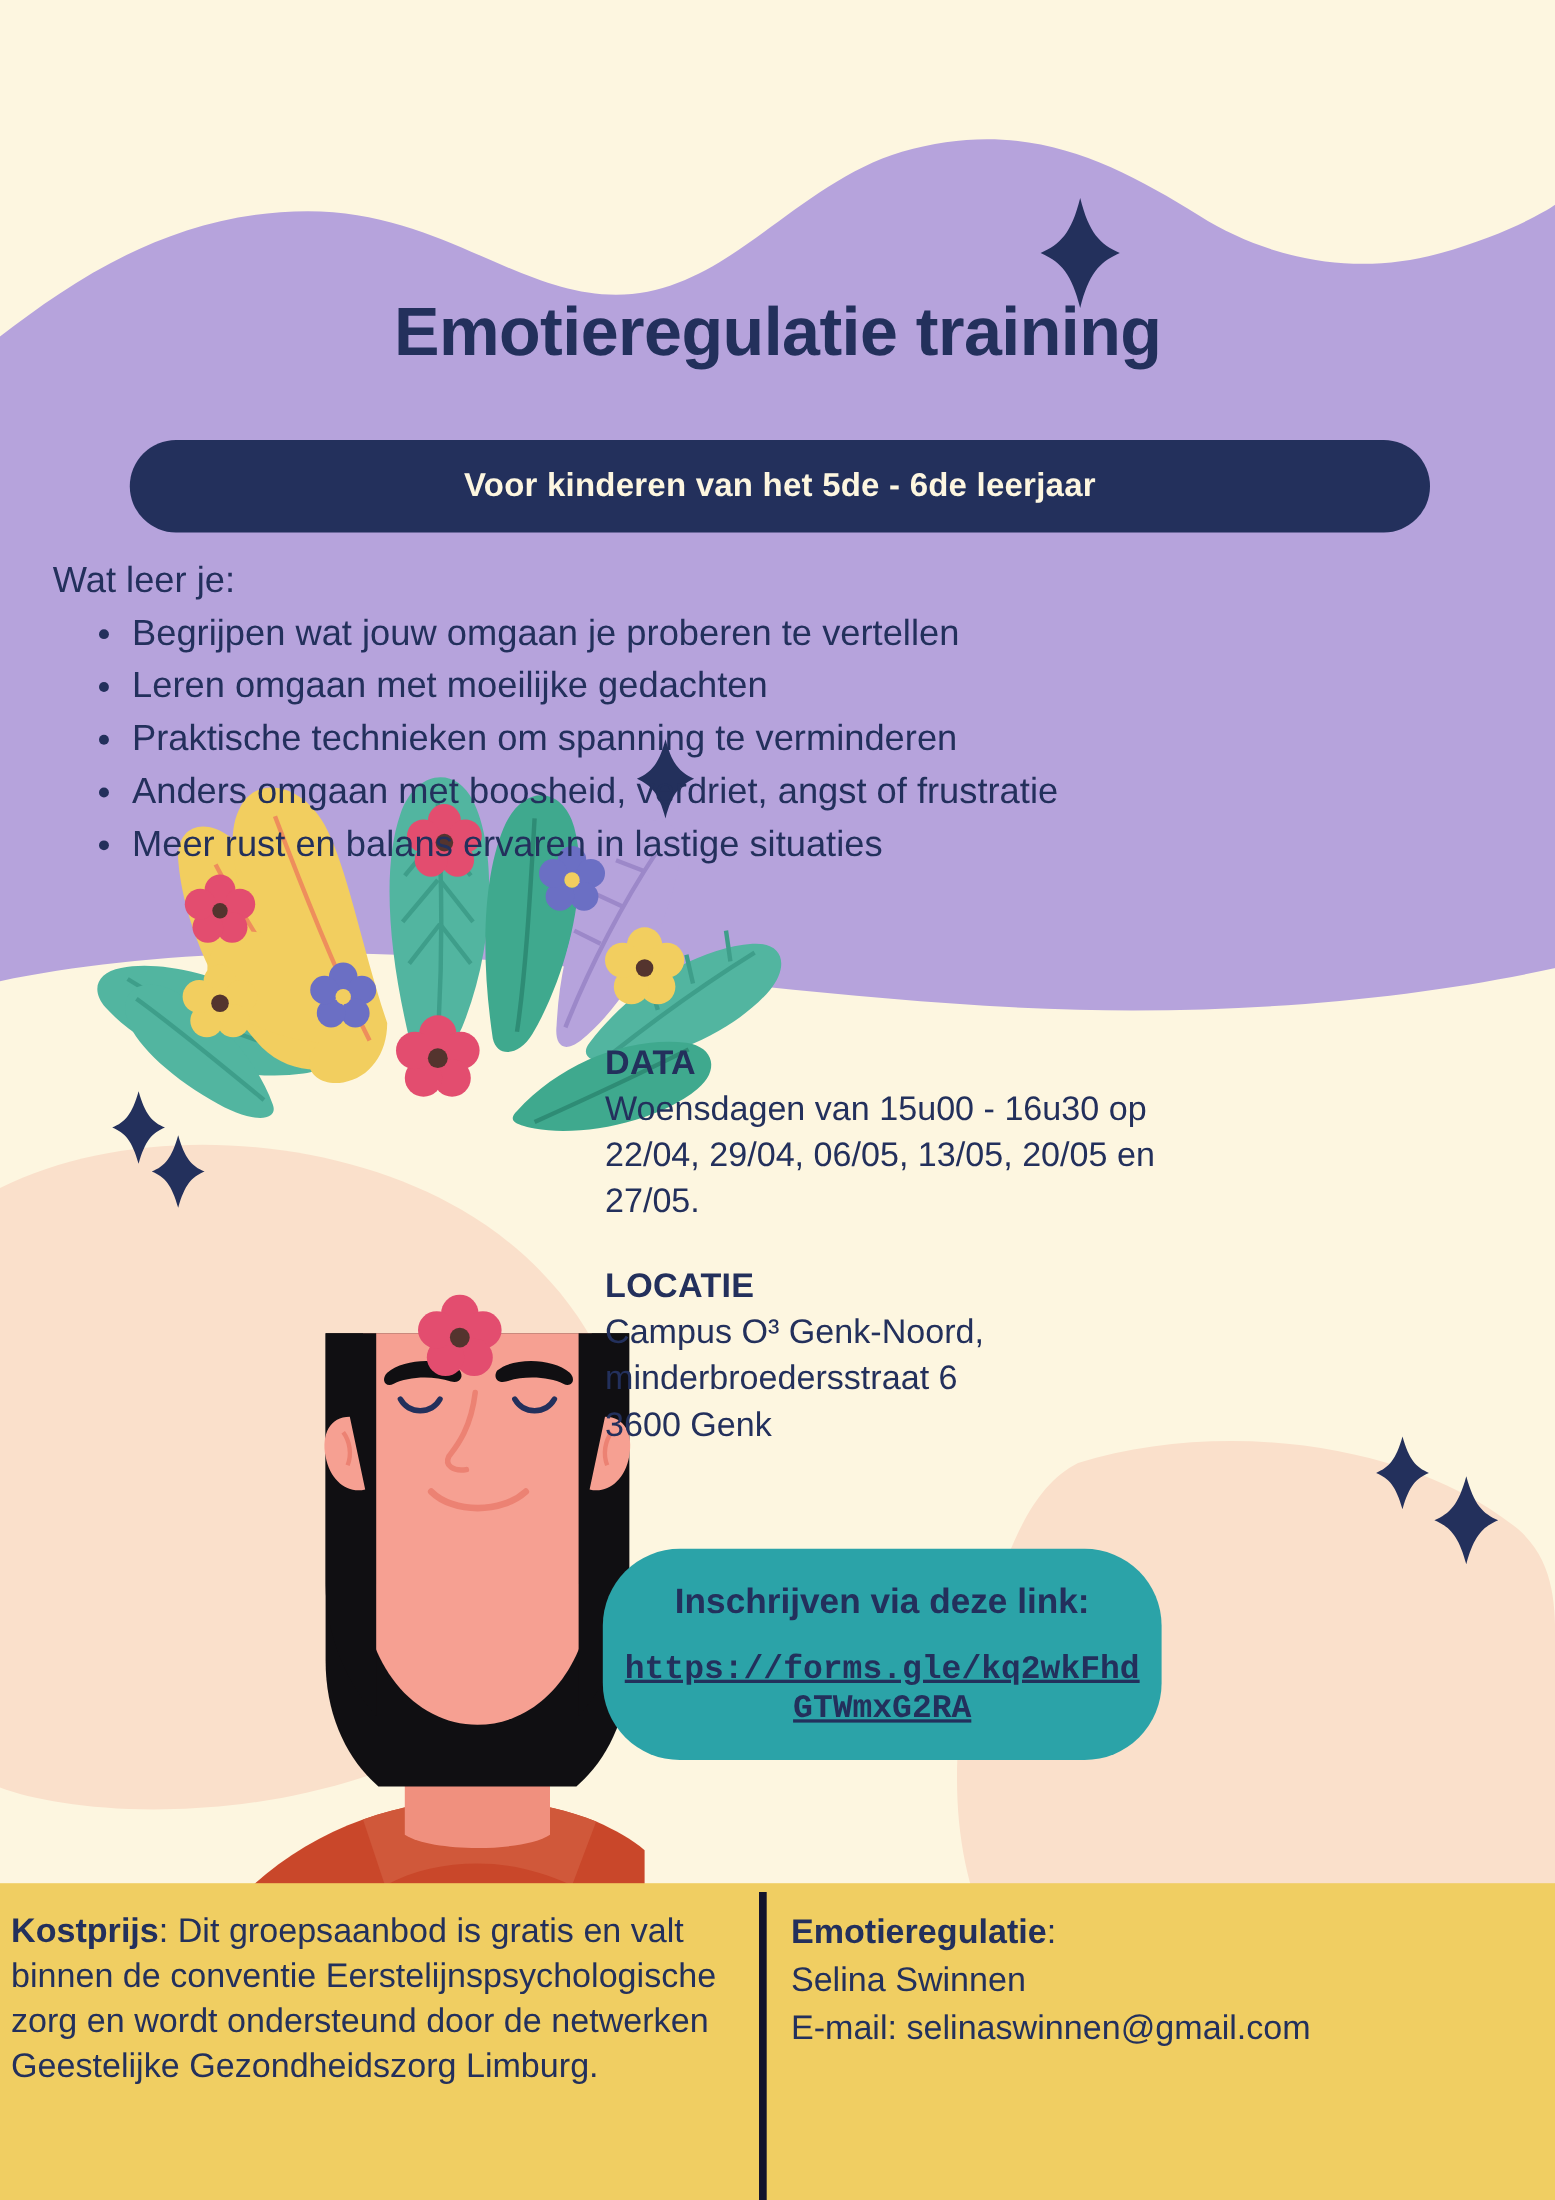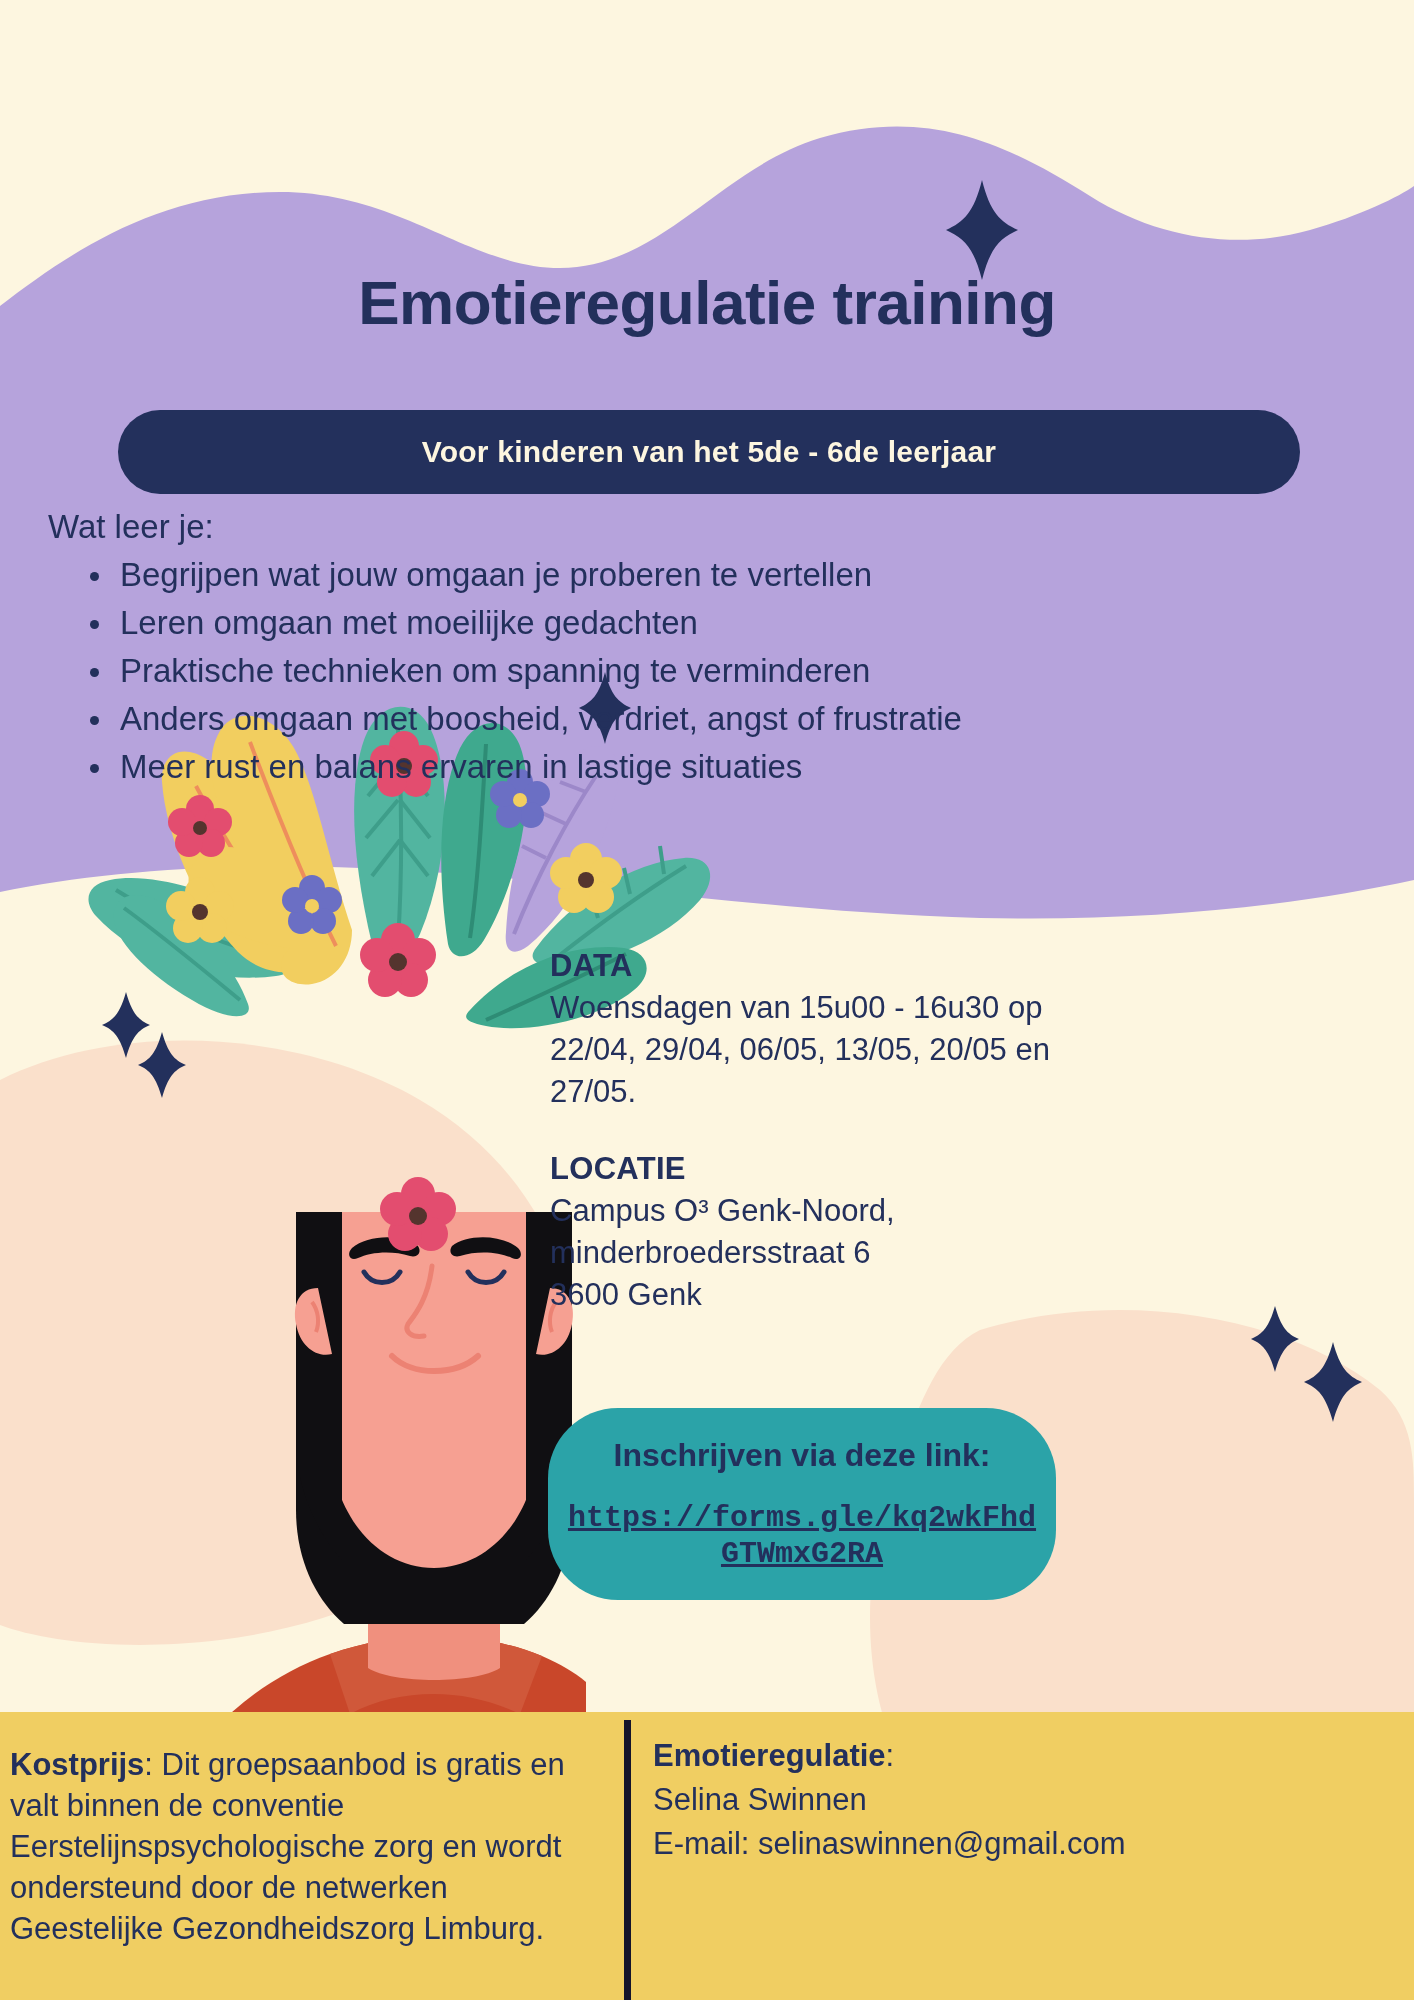--- a/index.html
+++ b/index.html
@@ -48,21 +48,20 @@
   .subtitle-pill {
     position: absolute;
     left: 118px; top: 400px;
     width: 1182px;
     height: 84px;
     background: #23305C;
     border-radius: 44px;
     display: flex;
     align-items: center;
     justify-content: center;
-    margin-top: 10px;
   }
   .subtitle-pill span {
     color: #FDF6E0;
     font-size: 30px;
     font-weight: bold;
     letter-spacing: 0.2px;
   }
   .learn-label {
     position: absolute;
     left: 48px; top: 508px;
@@ -156,22 +155,22 @@
   .bottom-band {
     position: absolute;
     left: 0; top: 1712px;
     width: 1414px;
     height: 288px;
     background: #F0CE62;
     z-index: 6;
     display: flex;
   }
   .band-left {
-    width: 624px;
-    padding: 32px 28px 0 10px;
+    width: 690px;
+    padding: 22px 28px 0 10px;
   }
   .band-divider {
     width: 7px;
     background: #14142B;
     margin-top: 8px;
     margin-bottom: 0px;
   }
   .band-right {
     flex: 1;
     padding: 22px 10px 0 22px;

